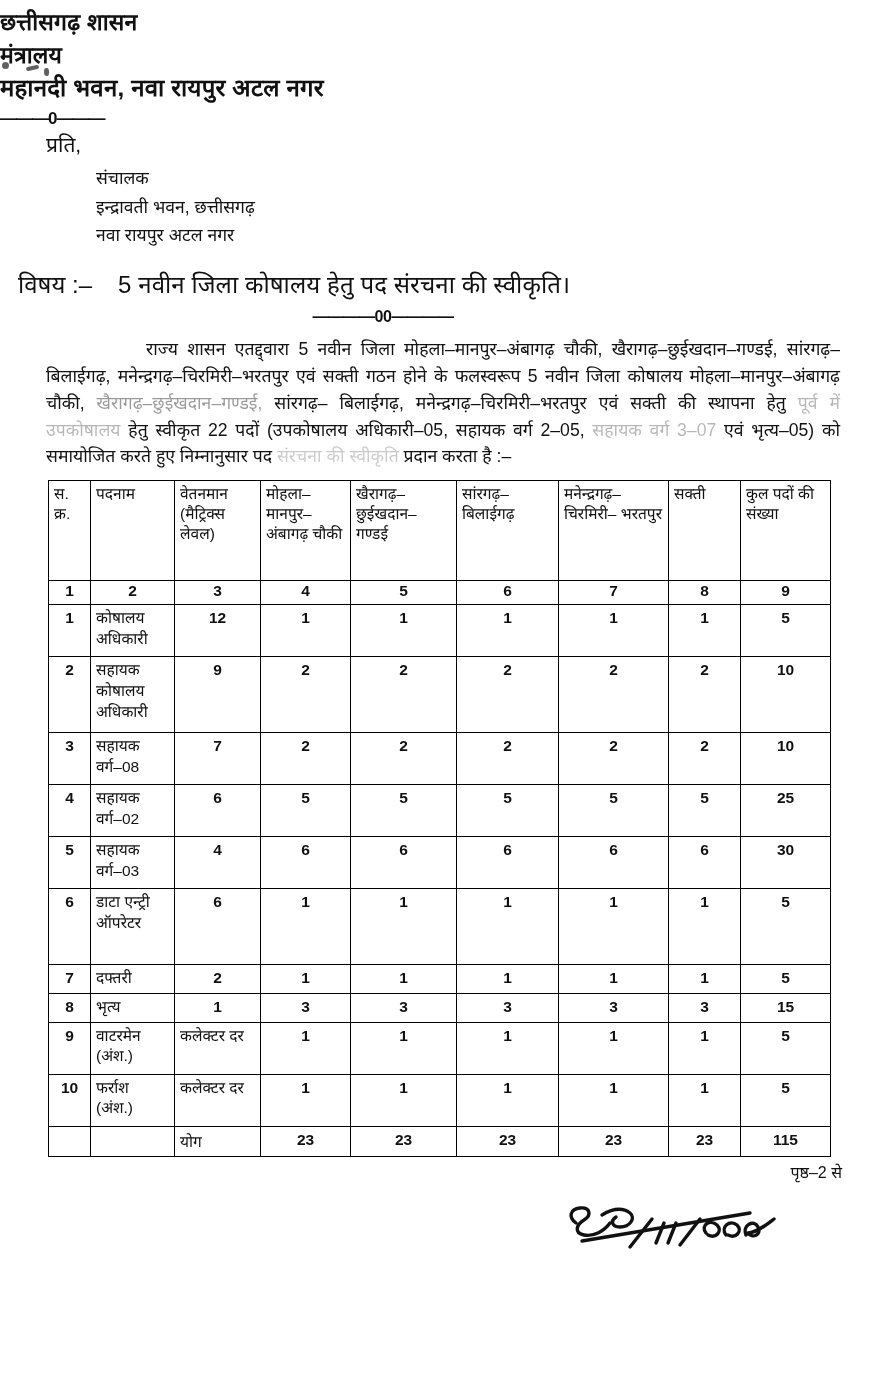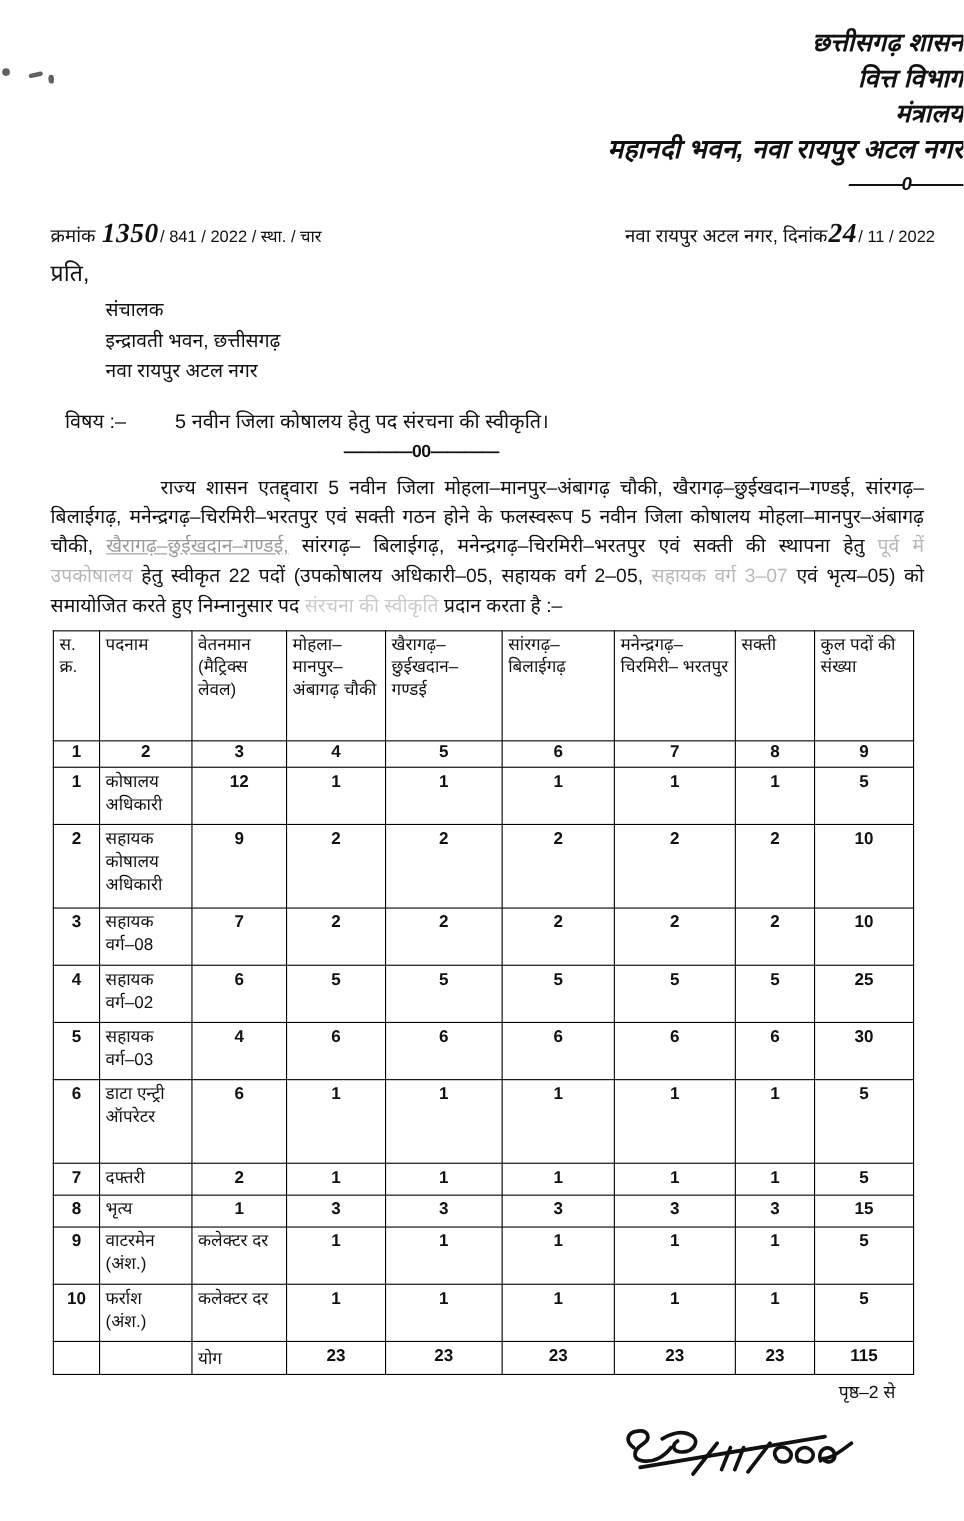--- a/index.html
+++ b/index.html
@@ -28,23 +28,22 @@
     background: #2b2b2b;
     border-radius: 50%;
     opacity: .75;
   }
   .a1 { left: 2px;  top: 62px; width: 7px;  height: 7px; }
   .a2 { left: 26px; top: 66px; width: 13px; height: 4px; border-radius: 2px; transform: rotate(-12deg); }
   .a3 { left: 44px; top: 68px; width: 5px;  height: 8px; border-radius: 50% 50% 40% 60%; }
 
   
   .header {
-    text-align: right;
-    padding-top: 22px;
-    font-style: italic;
+    text-align: left;
+    padding-top: 6px;
   }
   .header .ln {
     font-size: 23px;
     font-weight: 700;
     line-height: 1.42;
     letter-spacing: .2px;
   }
   .header .ln.wide {
     font-size: 24px;
   }
@@ -87,22 +86,22 @@
   .addressee {
     padding-left: 96px;
     margin-top: 6px;
     font-size: 17.5px;
     line-height: 1.62;
   }
 
   
   .subject {
     margin-top: 18px;
-    padding-left: 59px;
-    font-size: 18px;
+    padding-left: 18px;
+    font-size: 24px;
     display: flex;
     gap: 0;
   }
   .subject .lbl { width: 100px; flex: none; }
   .subject .txt { letter-spacing: .1px; }
 
   .rule-00 {
     text-align: center;
     font-size: 16px;
     font-weight: 700;
@@ -113,21 +112,21 @@
 
   
   .body {
     margin-top: 10px;
     padding: 0 36px 0 46px;
     font-size: 17.6px;
     line-height: 1.52;
     text-align: justify;
   }
   .body p { margin: 0; text-indent: 100px; }
-  .faded-1 { opacity: .42; text-decoration: underline; }
+  .faded-1 { opacity: .42; }
   .faded-2 { opacity: .30; }
   .faded-3 { opacity: .22; }
 
   
   .tablewrap {
     margin: 10px 46px 0 48px;
   }
   table.posts {
     width: 782px;
     border-collapse: collapse;
@@ -174,56 +173,46 @@
   .c-d4   { width: 110px; }
   .c-d5   { width: 72px; }
   .c-tot  { width: 90px; }
 
   tr.total td { font-weight: 700; }
   tr.total td.yog { text-align: left; font-weight: 400; }
 
   
   .pagenote {
     text-align: right;
-    padding-right: 62px;
+    padding-right: 34px;
     margin-top: 4px;
     font-size: 16px;
   }
   .sign {
     position: relative;
     height: 78px;
   }
   .sign svg { position: absolute; left: 560px; top: 6px; }
 </style>
 </head>
 <body>
 
 <div class="page">
 
   <div class="artifact a1"></div>
   <div class="artifact a2"></div>
   <div class="artifact a3"></div>
 
   <div class="header">
     <div class="ln">छत्तीसगढ़ शासन</div>
-    <div class="ln">वित्त विभाग</div>
     <div class="ln">मंत्रालय</div>
     <div class="ln wide">महानदी भवन, नवा रायपुर अटल नगर</div>
     <div class="rule-o">———0———</div>
   </div>
 
-  <div class="refrow">
-    <div class="refleft">
-      <span>क्रमांक</span>
-      <span class="hand">1350</span><span class="small-num">/ 841 / 2022 / स्था. / चार</span>
-    </div>
-    <div class="refright">
-      <span>नवा रायपुर अटल नगर, दिनांक</span><span class="hand">24</span><span class="small-num">/ 11 / 2022</span>
-    </div>
-  </div>
 
   <div class="prati">प्रति,</div>
 
   <div class="addressee">
     <div>संचालक</div>
     <div>इन्द्रावती भवन, छत्तीसगढ़</div>
     <div>नवा रायपुर अटल नगर</div>
   </div>
 
   <div class="subject">

